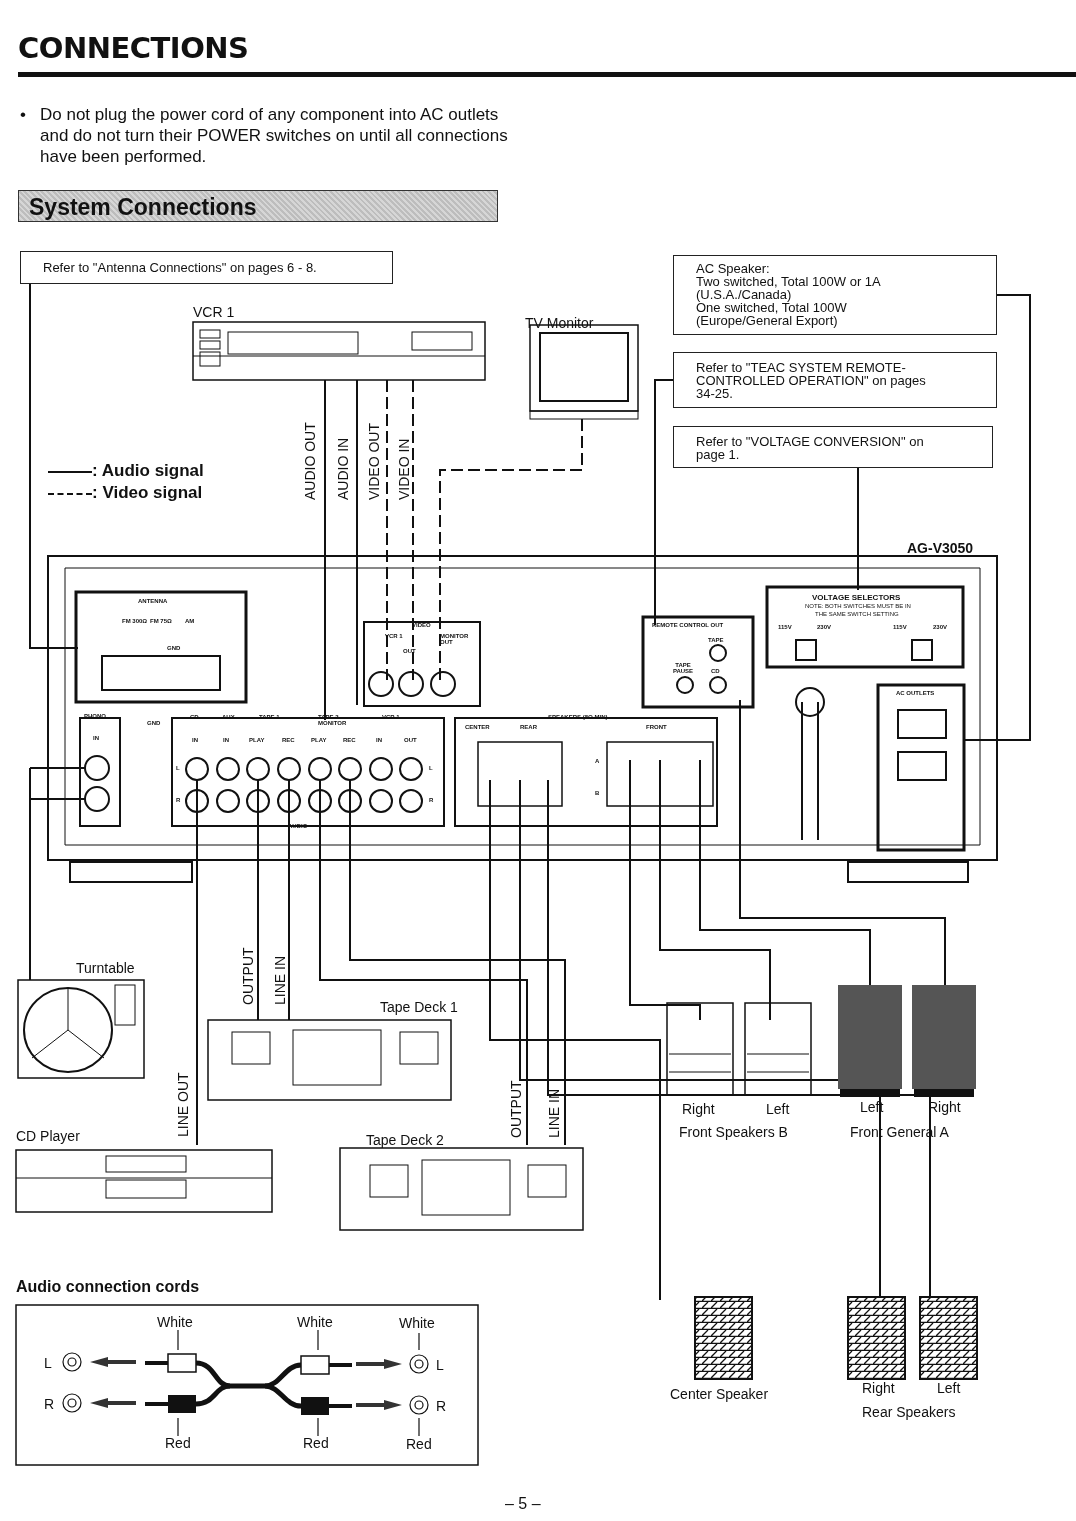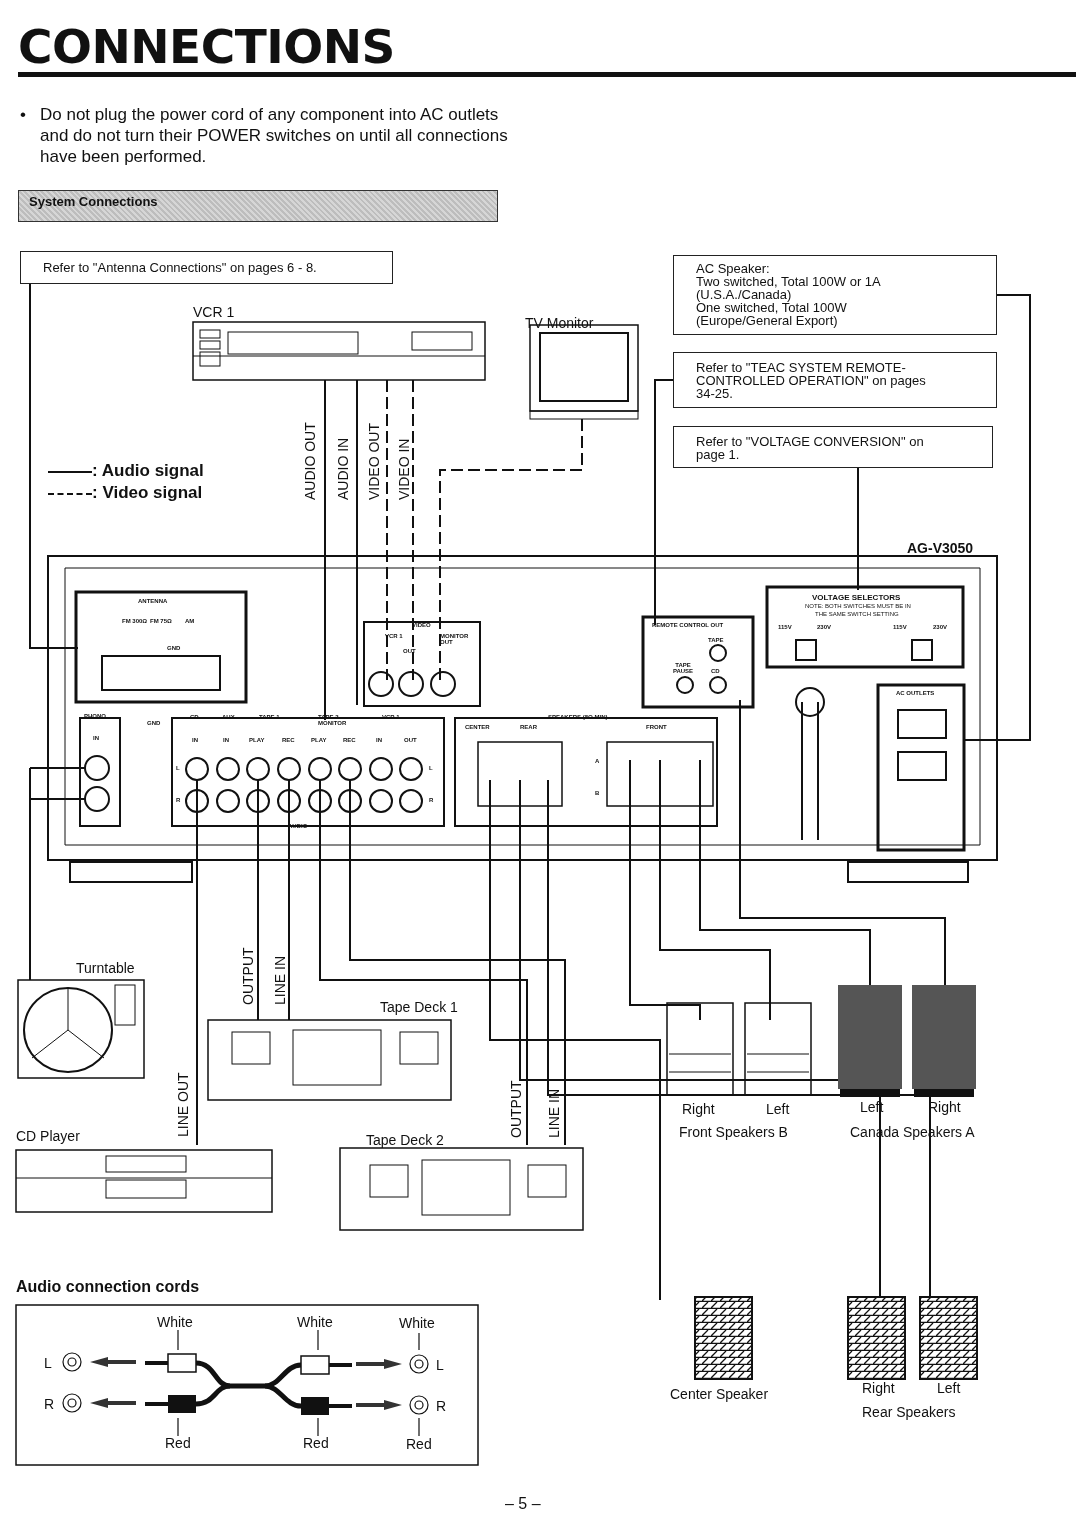--- a/index.html
+++ b/index.html
@@ -1,28 +1,28 @@
 <!DOCTYPE html>
 <html><head>
 <meta charset="utf-8">
 <style>
   html, body { margin:0; padding:0; background:#fff; }
   body { width:1076px; height:1521px; position:relative; overflow:hidden;
          font-family:"Liberation Sans", sans-serif; color:#111; }
   .abs { position:absolute; }
-  #title { left:18px; top:19px; font-size:47px; font-weight:900; letter-spacing:-0.5px;
+  #title { left:18px; top:31px; font-size:29px; font-weight:900; letter-spacing:-0.5px;
            font-family:"DejaVu Sans", sans-serif; }
   #title-rule { left:18px; top:72px; width:1058px; height:5px; background:#111; }
   #bullet { left:20px; top:104px; width:500px; font-size:17px; line-height:21px; }
   #bullet .dot { position:absolute; left:0; top:0; }
   #bullet .txt { margin-left:20px; display:block; }
   #sys-heading { left:18px; top:190px; width:480px; height:32px;
       background:repeating-linear-gradient(45deg,#bdbdbd 0 2px,#d6d6d6 2px 4px);
       border:1px solid #333; box-sizing:border-box; }
-  #sys-heading span { position:absolute; left:10px; top:3px; font-size:13px; font-weight:bold; }
+  #sys-heading span { position:absolute; left:10px; top:3px; font-size:23px; font-weight:bold; }
   .note { border:1px solid #222; box-sizing:border-box; background:#fff; font-size:13px; line-height:13px; }
   .lbl { font-size:14px; white-space:nowrap; }
   .vlbl { font-size:14px; transform:rotate(-90deg); transform-origin:left top; white-space:nowrap; }
   .small { font-size:6px; font-weight:bold; white-space:nowrap; }
   #cords-title { left:16px; top:1278px; font-size:16px; font-weight:bold; }
   #page-num { left:505px; top:1495px; font-size:16px; }
 </style>
 </head>
 <body>
 
@@ -321,21 +321,21 @@
 <div class="abs small" style="left:817px;top:624px;">230V</div>
 <div class="abs small" style="left:893px;top:624px;">115V</div>
 <div class="abs small" style="left:933px;top:624px;">230V</div>
 <div class="abs small" style="left:896px;top:690px;">AC OUTLETS</div>
 
 <div class="abs lbl" style="left:682px;top:1101px;">Right</div>
 <div class="abs lbl" style="left:766px;top:1101px;">Left</div>
 <div class="abs lbl" style="left:679px;top:1124px;">Front Speakers B</div>
 <div class="abs lbl" style="left:860px;top:1099px;">Left</div>
 <div class="abs lbl" style="left:928px;top:1099px;">Right</div>
-<div class="abs lbl" style="left:850px;top:1124px;">Canada Speakers A</div>
+<div class="abs lbl" style="left:850px;top:1124px;">Front General A</div>
 <div class="abs lbl" style="left:670px;top:1386px;">Center Speaker</div>
 <div class="abs lbl" style="left:862px;top:1380px;">Right</div>
 <div class="abs lbl" style="left:937px;top:1380px;">Left</div>
 <div class="abs lbl" style="left:862px;top:1404px;">Rear Speakers</div>
 
 <div id="cords-title" class="abs">Audio connection cords</div>
 <div class="abs lbl" style="left:157px;top:1314px;">White</div>
 <div class="abs lbl" style="left:297px;top:1314px;">White</div>
 <div class="abs lbl" style="left:399px;top:1315px;">White</div>
 <div class="abs lbl" style="left:165px;top:1435px;">Red</div>

